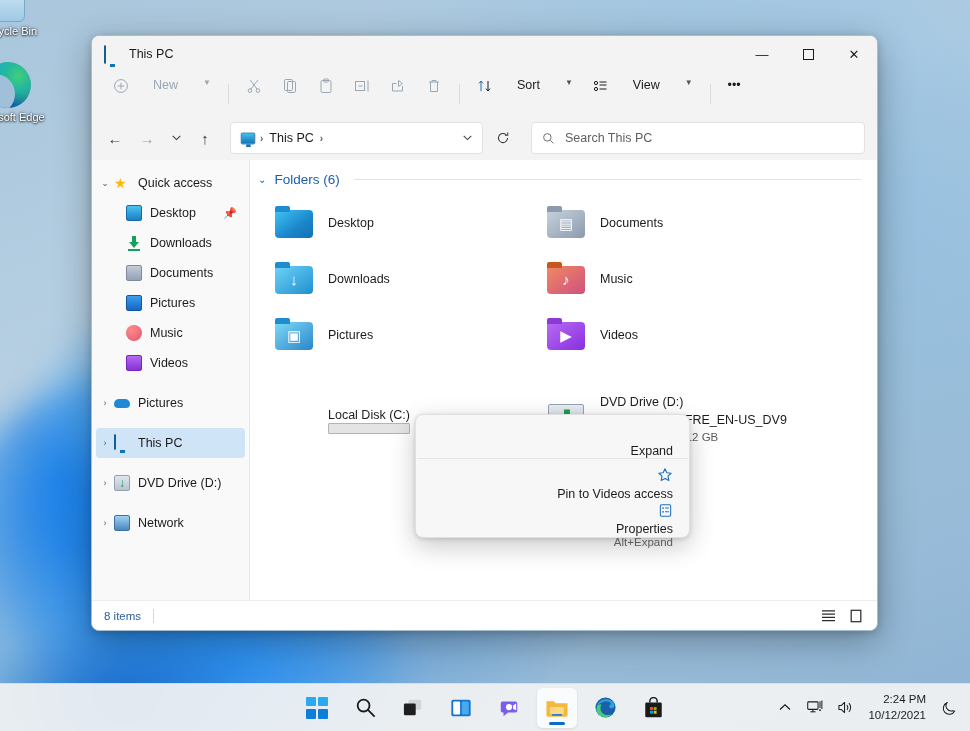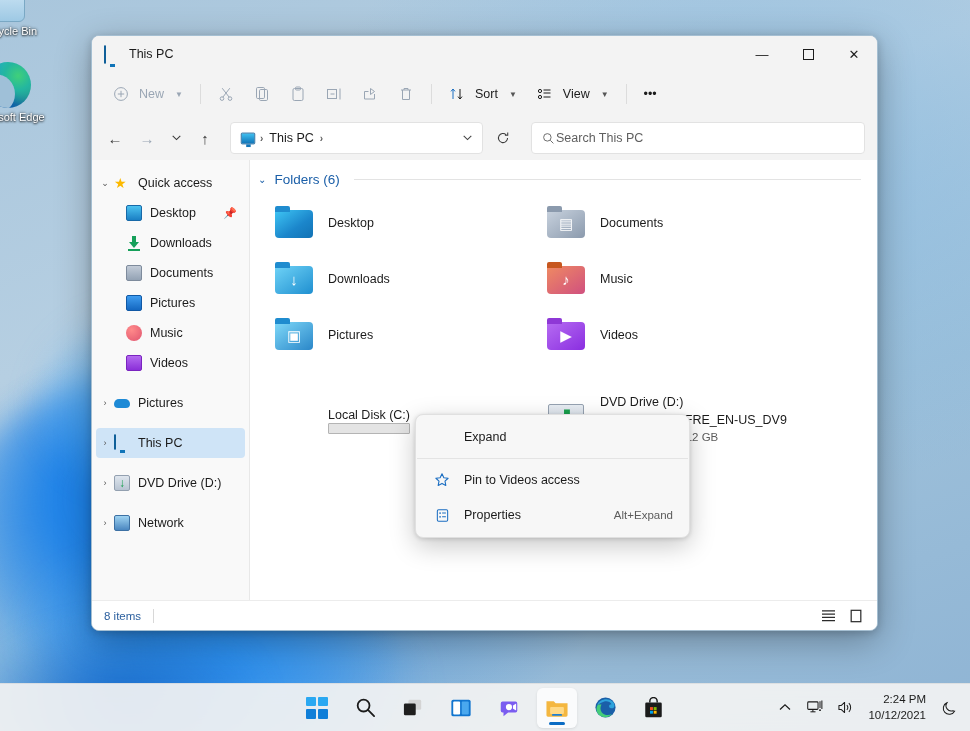--- a/index.html
+++ b/index.html
@@ -118,21 +118,21 @@
   }
 
   
   #toolbar {
     height: 44px; flex: 0 0 44px;
     display: flex; align-items: center; gap: 2px;
     padding: 0 12px; background: #f3f3f3;
   }
   .tbtn {
     height: 32px; border-radius: 5px;
-    display: flex; align-items: center; gap: 10px;
+    display: flex; gap: 24px;
     padding: 0 9px; font-size: 12.5px; color: #1b1b1b;
     cursor: default; white-space: nowrap;
   }
   .tbtn.disabled { color: #9aa6b4; }
   .tbtn .chev { font-size: 8px; color: #555; margin-left: 1px; }
   .tbtn.disabled .chev { color: #9aa6b4; }
   .tsep { width: 1px; height: 20px; background: #dcdcdc; margin: 0 6px; }
   .ico { width: 16px; height: 16px; display:block; }
 
   
@@ -161,21 +161,21 @@
 
   #refreshbtn {
     width: 32px; height: 32px; margin-left: 2px;
     display: flex; align-items: center; justify-content: center;
     border-radius: 4px; color: #3a3a3a; font-size: 14px; cursor: default;
   }
 
   #searchbox {
     margin-left: 10px; flex: 1 1 auto; height: 32px;
     background: #fff; border: 1px solid #e2e2e2; border-radius: 4px;
-    display: flex; align-items: center; padding: 0 10px; gap: 1px;
+    display: flex; align-items: center; padding: 0 10px; gap: 10px;
     font-size: 12.5px; color: #5f5f5f;
   }
 
   
   #body { flex: 1 1 auto; display: flex; min-height: 0; background:#fff; }
 
   
   #sidebar {
     flex: 0 0 158px; background: #f9f9f9;
     border-right: 1px solid #e8e8e8;
@@ -296,22 +296,22 @@
     position: absolute; left: 165px; top: 254px;
     width: 275px;
     background: #f7f7f7;
     border: 1px solid #e0e0e0;
     border-radius: 8px;
     box-shadow: 0 8px 26px rgba(0,0,0,.22), 0 1px 4px rgba(0,0,0,.14);
     padding: 4px 0; z-index: 50;
     font-size: 12.5px; color: #1b1b1b;
   }
   .cmi {
-    height: 34px; display: flex; align-items: center;
-    padding: 0 12px 0 10px; margin: 1px 4px; border-radius: 4px; cursor: default;
+    height: 34px; display: flex; align-items: flex-end;
+    padding: 0 12px 0 10px; margin: 1px 4px; border-radius: 4px; cursor: default; flex-direction: column;
   }
   .cmi .cicon { flex: 0 0 24px; height: 18px; display:flex; align-items:center; justify-content:center; color:#1b6ec2; }
   .cmi .clabel { margin-left: 10px; }
   .cmi .caccel { margin-left: auto; color: #5c5c5c; font-size: 11.5px; }
   .cmsep { height: 1px; background: #e4e4e4; margin: 4px 1px; }
 
   
   #taskbar {
     position: absolute; left:0; bottom:0; width: 970px; height: 48px;
     background: rgba(243,243,243,.92);

